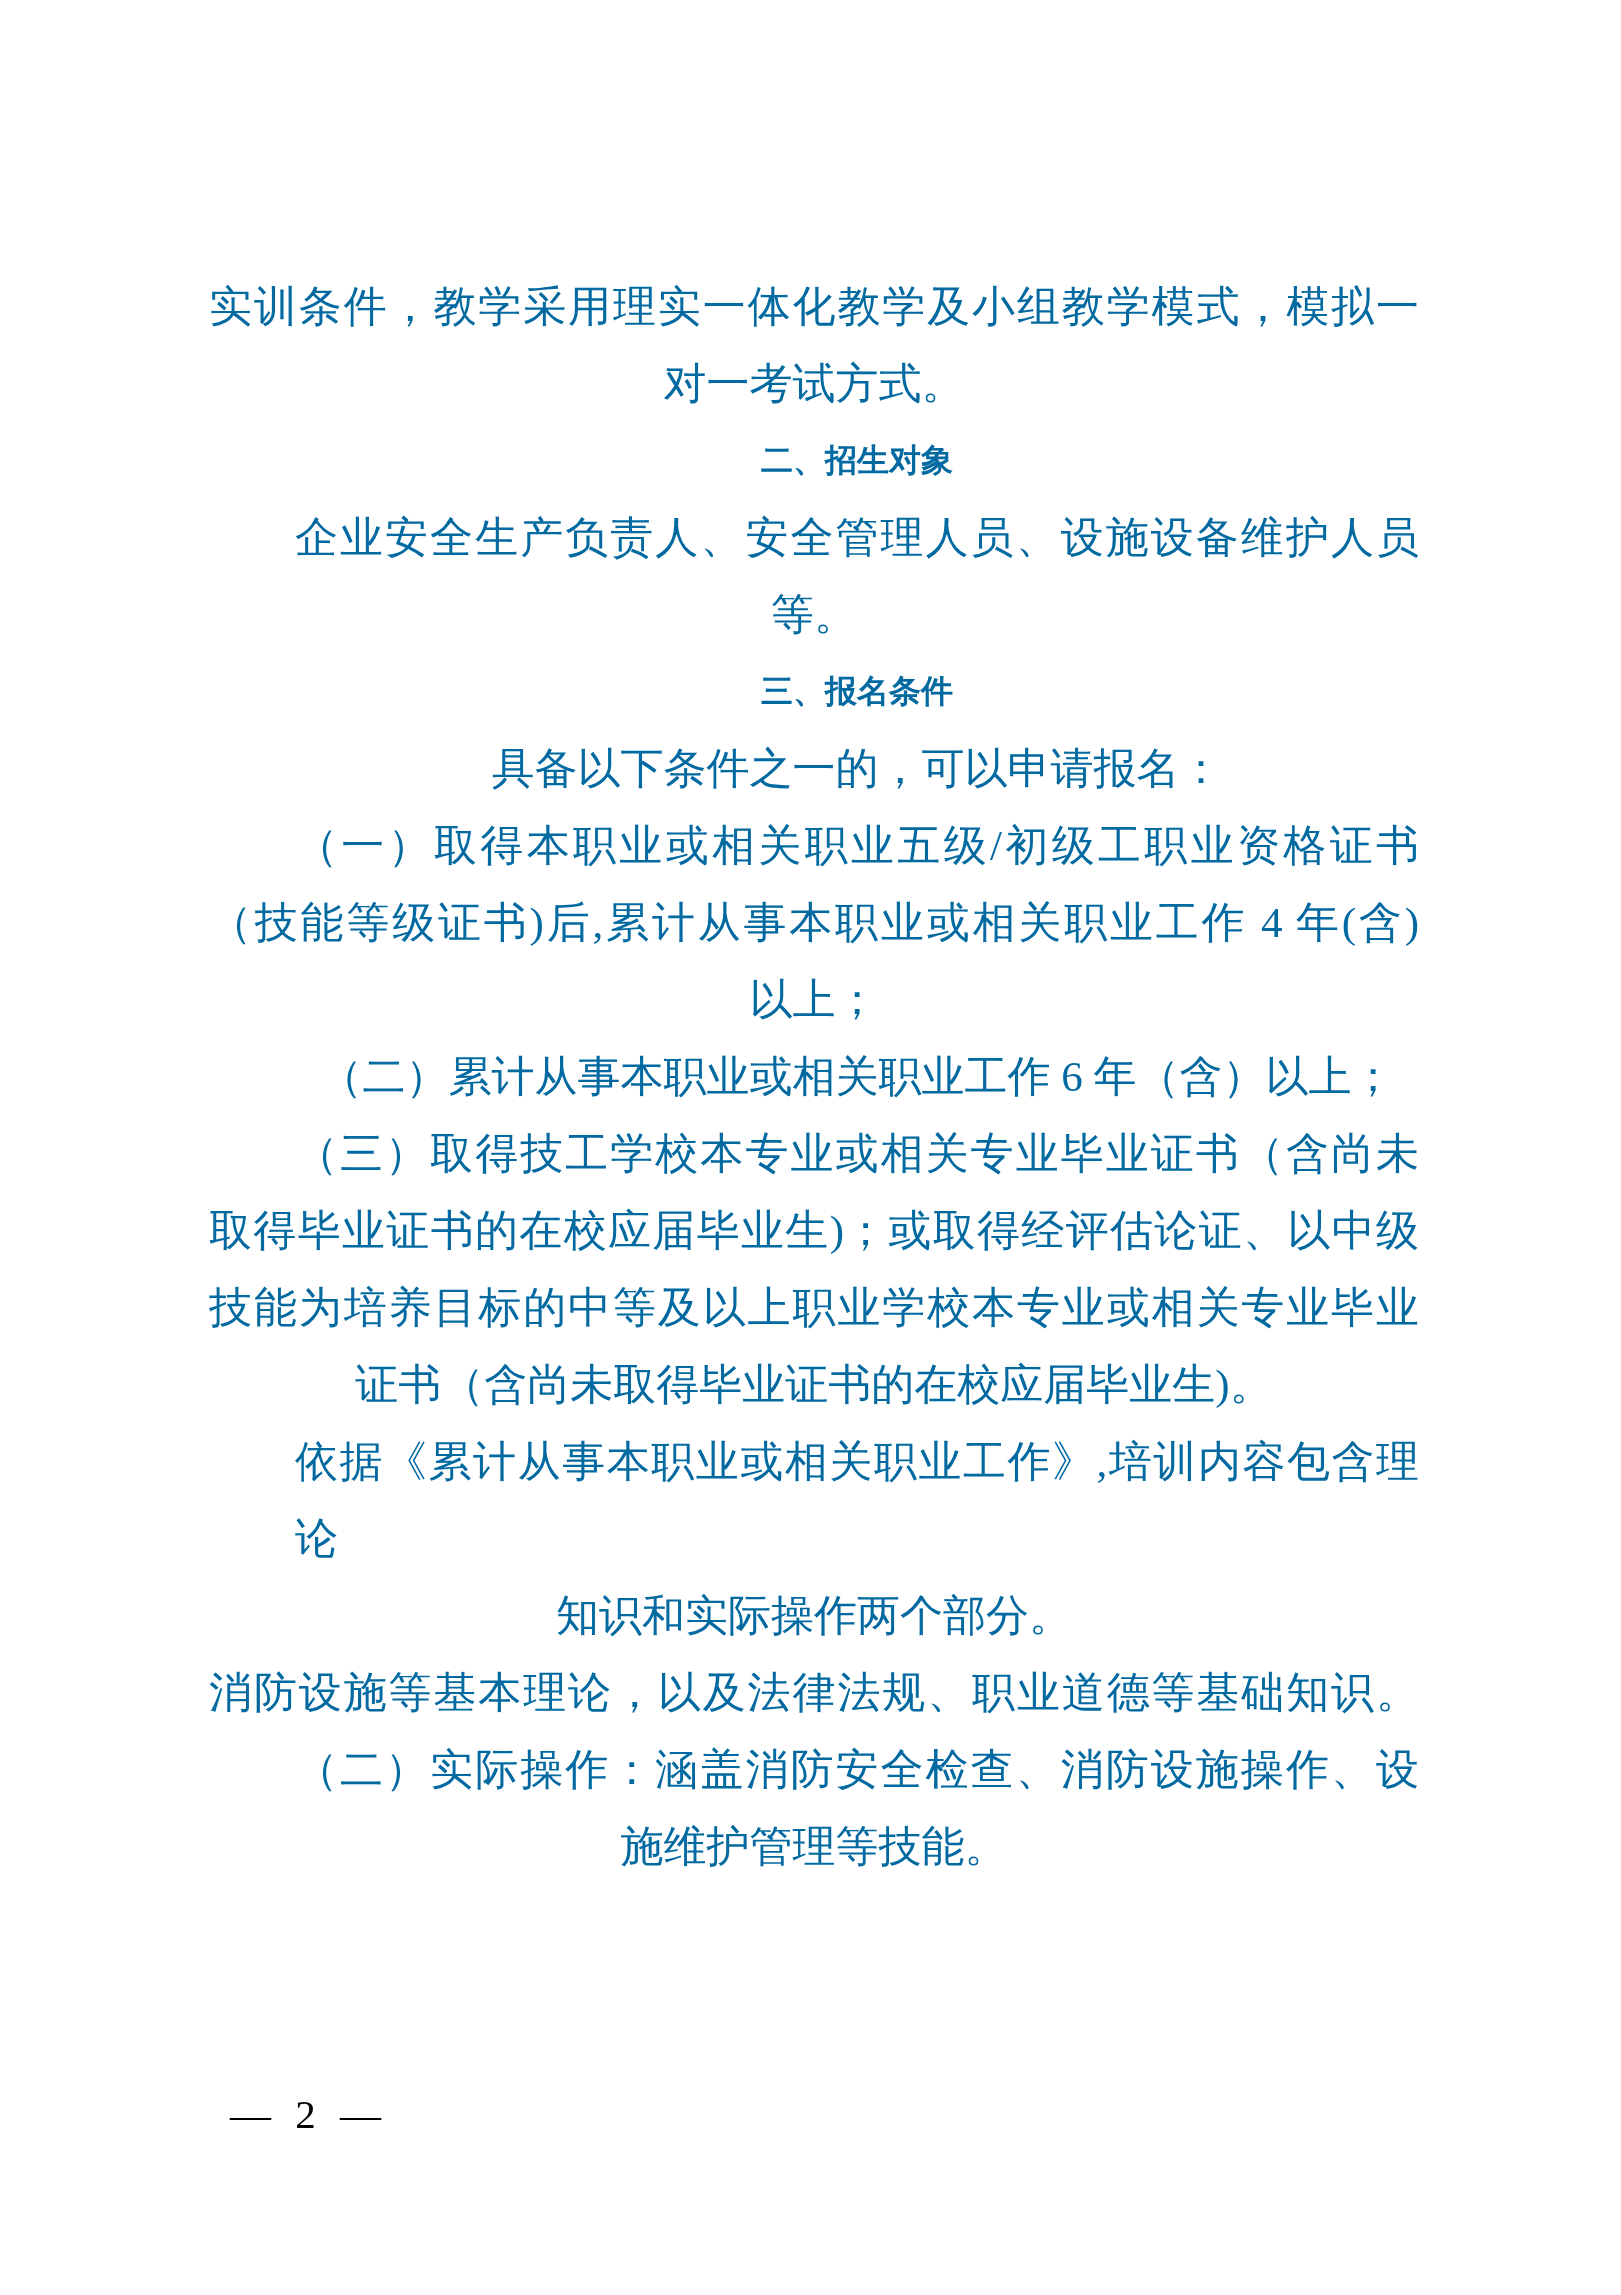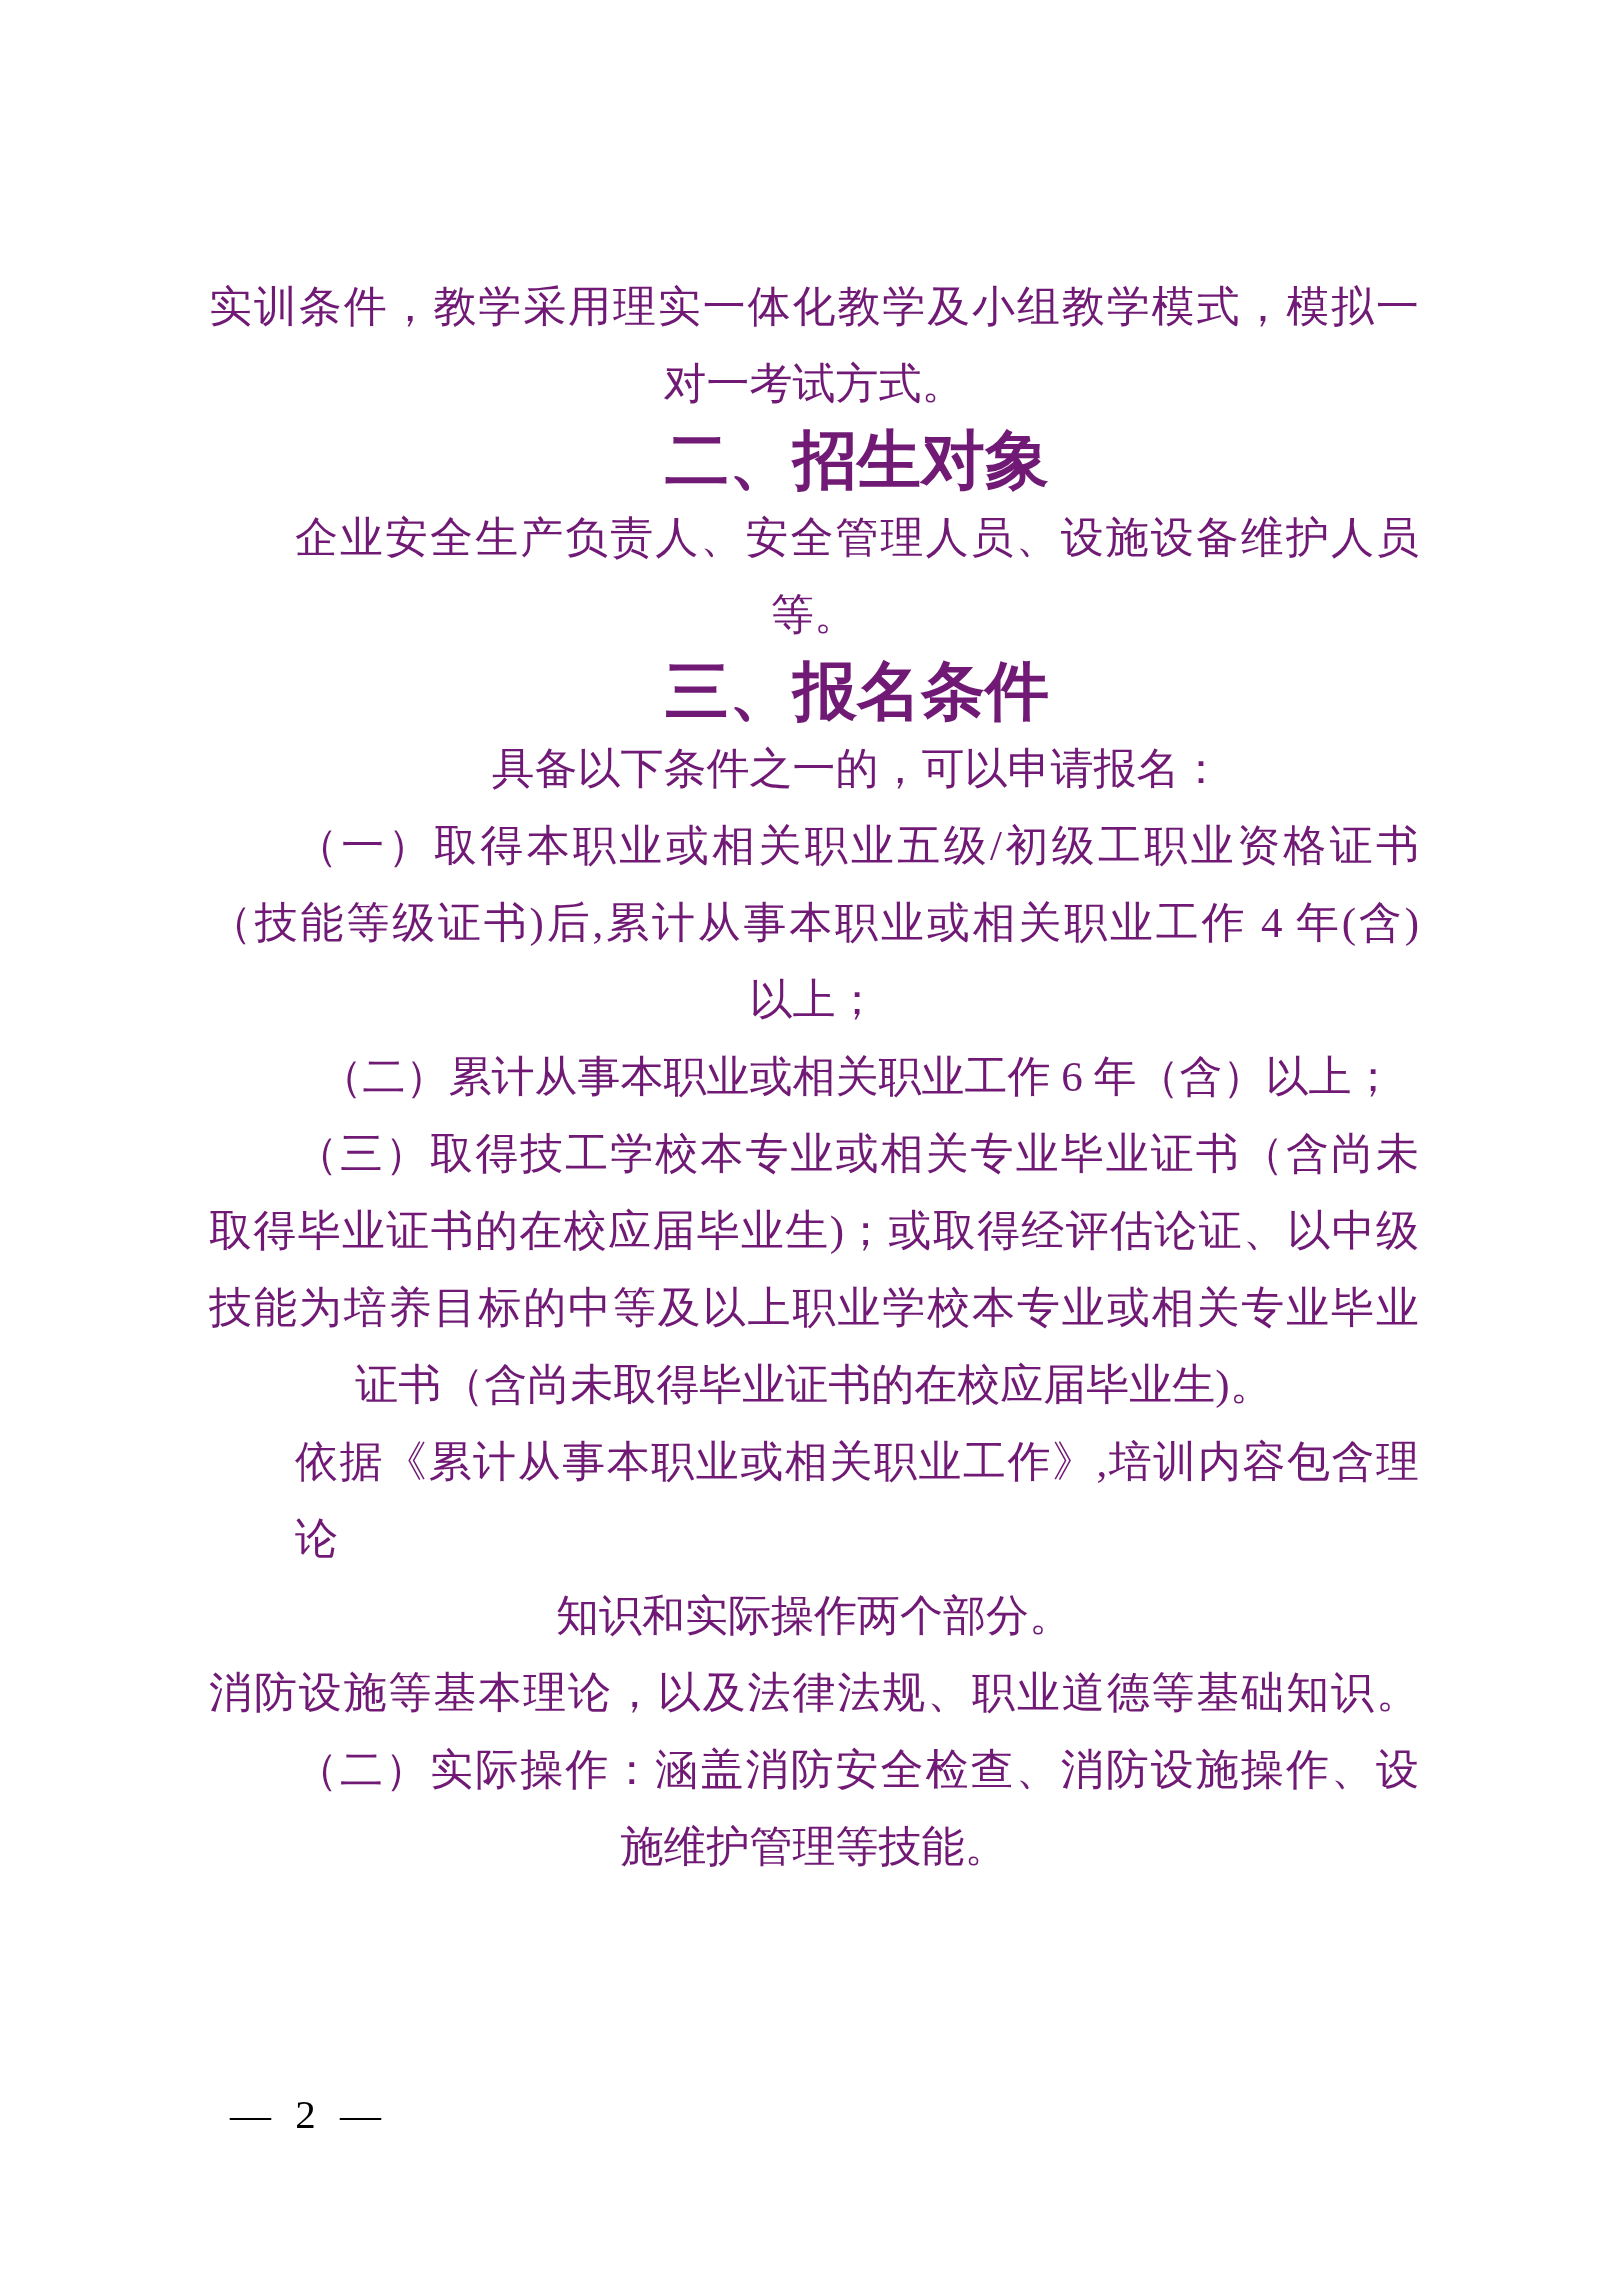--- a/index.html
+++ b/index.html
@@ -16,40 +16,40 @@
     font-family: "Liberation Serif", "DejaVu Serif", serif;
     overflow: hidden;
   }
   .content {
     position: absolute;
     left: 209px;
     top: 268px;
     width: 1210px;
     font-size: 43px;
     line-height: 77px;
-    color: #701a75;
+    color: #0369a1;
   }
   .ln {
     white-space: normal;
     text-align: center;
   }
   
   .just {
     text-align: justify;
     text-align-last: justify;
   }
   
   .ind {
     padding-left: 86px;
   }
   
   .hd {
     font-family: "Liberation Sans", "DejaVu Sans", sans-serif;
     font-weight: 700;
-    font-size: 64px;
+    font-size: 32px;
   }
   .footer {
     position: absolute;
     left: 230px;
     top: 2092px;
     font-size: 41px;
     line-height: 44px;
     letter-spacing: 7px;
     font-family: "Liberation Serif", "DejaVu Serif", serif;
     color: #000000;

